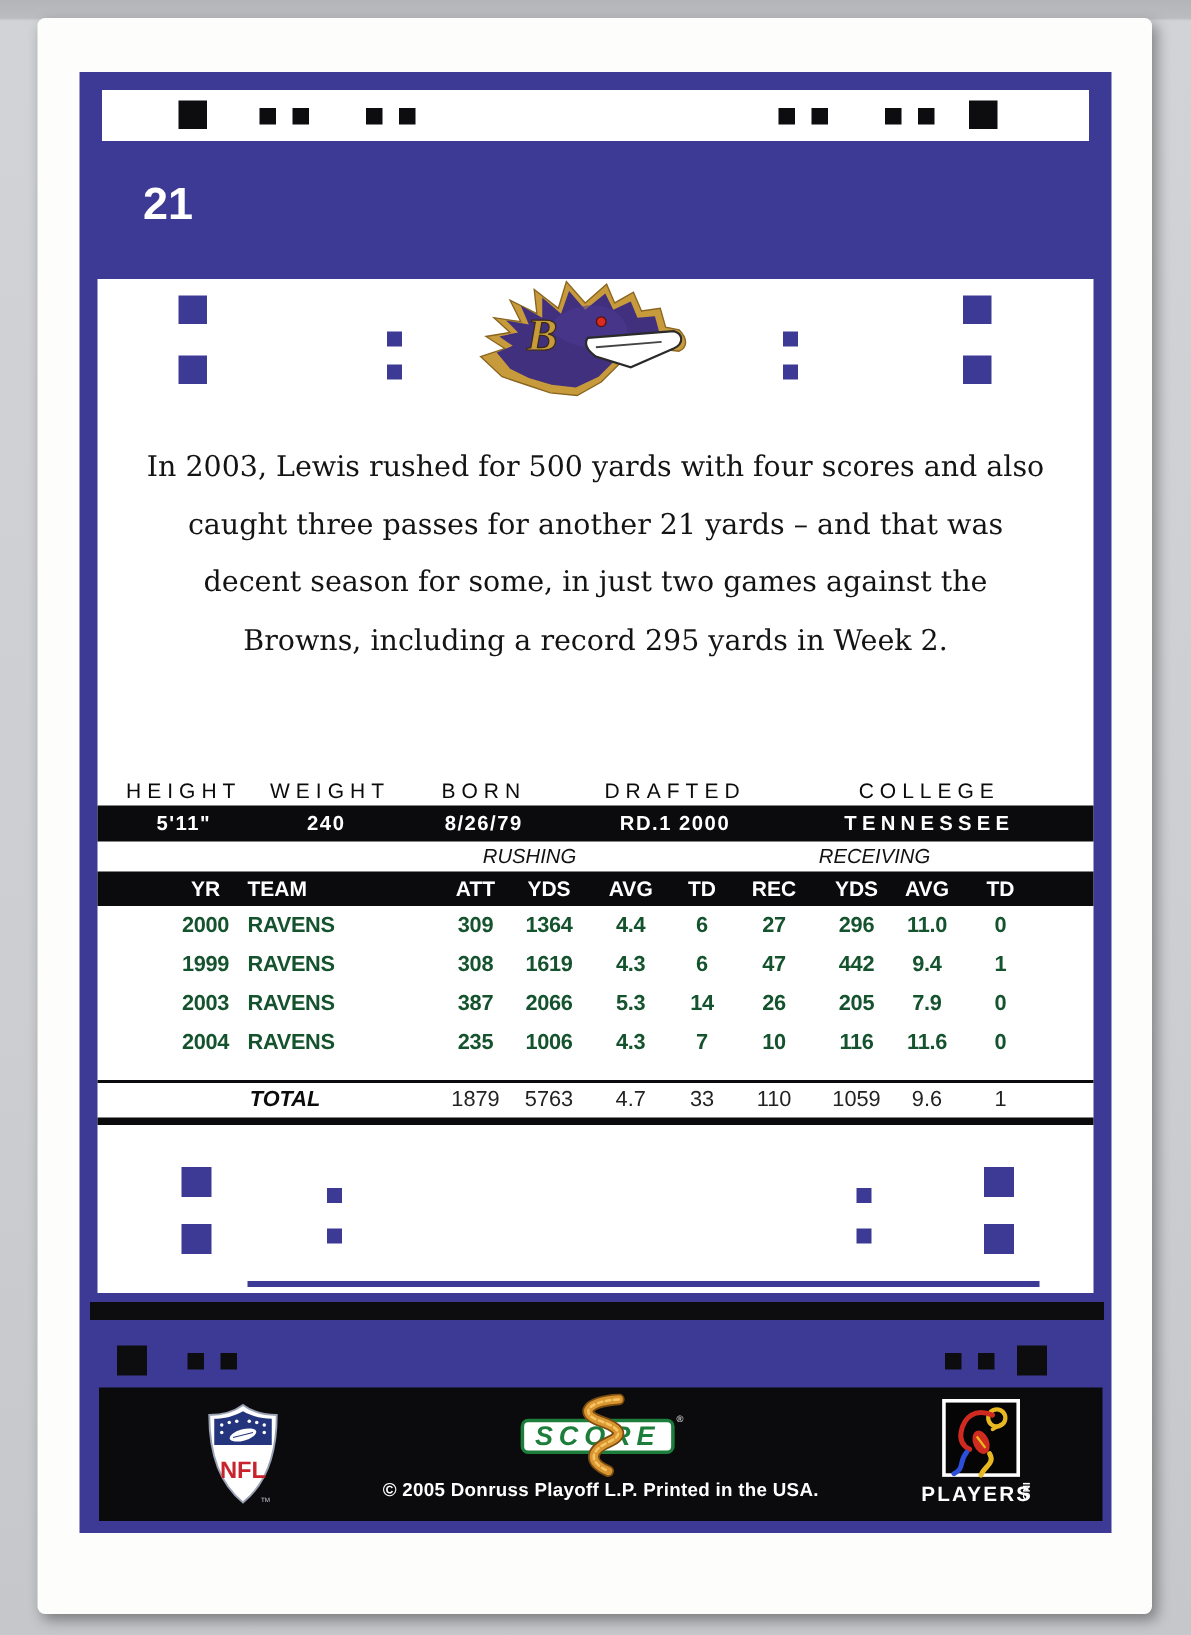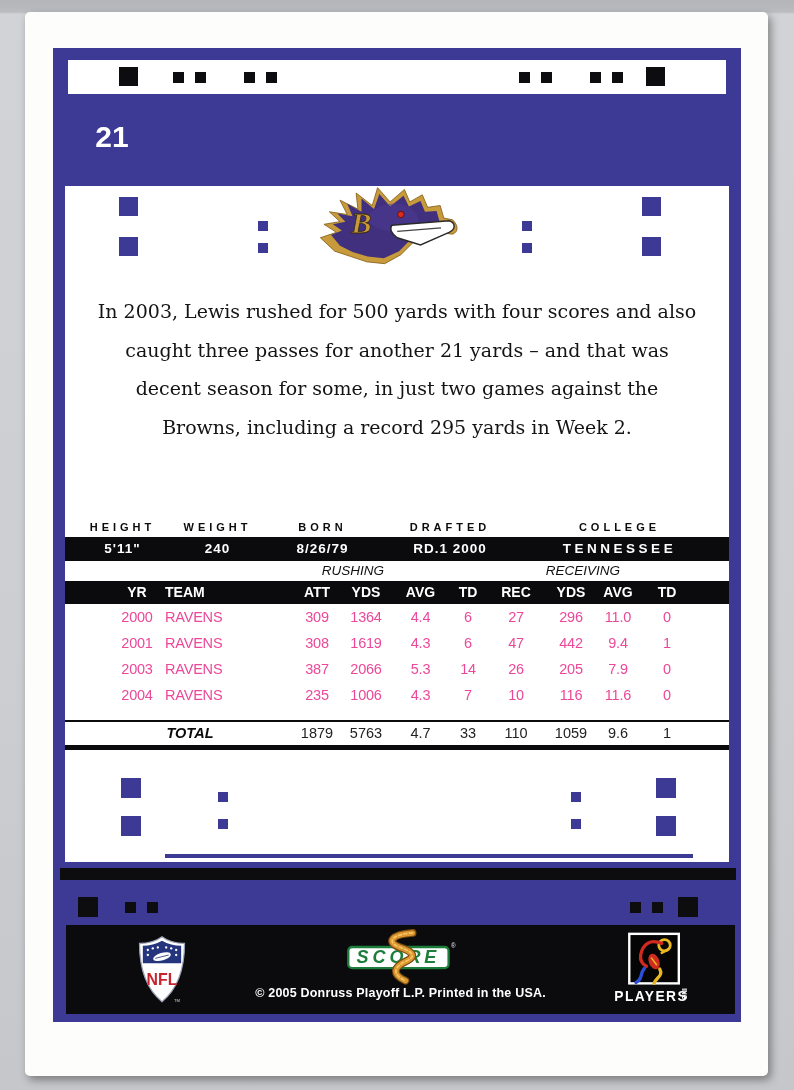--- a/index.html
+++ b/index.html
@@ -39,28 +39,28 @@
     position:absolute;left:27px;top:106px;width:610px;text-align:center;
     font-family:"DejaVu Serif","Liberation Serif",serif;font-size:19px;line-height:38.5px;color:#141414;
   }
   
   .stats{position:absolute;left:0;top:328px;width:664px;}
   .grid{display:grid;grid-template-columns:44px 56px 125px 54px 44px 65px 30px 66px 44px 50px 48px 38px;align-items:center;}
   .grid span{text-align:center;}
   .grid .team{text-align:left;}
   .vitals{display:grid;grid-template-columns:115px 75px 135px 120px 219px;align-items:center;}
   .vitals span{text-align:center;}
-  .vitals-labels{height:21px;padding-top:2px;font-size:11px;font-weight:bold;letter-spacing:4px;color:#0b0b0b;}
+  .vitals-labels{height:21px;padding-top:2px;font-size:14px;font-weight:normal;letter-spacing:4px;color:#0b0b0b;}
   .blackbar{background:#0b0b0d;color:#fff;}
   .vitals-bar{height:24px;line-height:24px;font-size:13.5px;font-weight:bold;letter-spacing:1px;}
   .vitals-bar .wide{letter-spacing:3.5px;}
   .group-row{height:20px;position:relative;font-size:13.5px;font-weight:normal;font-style:italic;color:#111;}
   .group-row span{position:absolute;top:2px;width:120px;text-align:center;}
   .cols-bar{height:23px;line-height:23px;font-size:14px;font-weight:bold;}
-  .trow{height:26px;line-height:26px;font-size:14.5px;color:#ec4899;letter-spacing:-.2px;}
+  .trow{height:26px;line-height:26px;font-size:14.5px;color:#14532d;letter-spacing:-.2px;font-weight:bold;}
   .spacer{height:12px;}
   .rule{height:2px;background:#0b0b0d;}
   .rule-thick{height:5px;background:#0b0b0d;}
   .total-row{height:23px;line-height:23px;font-size:14.5px;color:#222;}
   .total-label{grid-column:1/4;text-align:right;padding-left:25px;font-weight:bold;font-style:italic;color:#0b0b0b;}
   .pline{position:absolute;left:100px;top:668px;width:528px;height:4px;background:#3c3a95;}
   
   .divbar{position:absolute;left:7px;top:820px;width:676px;height:12px;background:#0d0d10;box-shadow:0 14px 0 -11px #ffffff;}
   .footer{position:absolute;left:13px;top:877px;width:669px;height:89px;background:#0b0b0d;}
   .nfl-logo{position:absolute;left:64px;top:10px;width:64px;height:70px;}
@@ -169,21 +169,21 @@
           <span>6</span>
           <span>27</span>
           <span>296</span>
           <span>11.0</span>
           <span>0</span>
           <span></span>
         </div>
 
         <div class="grid trow">
           <span></span>
-          <span>2001</span>
+          <span>1999</span>
           <span class="team">RAVENS</span>
           <span>308</span>
           <span>1619</span>
           <span>4.3</span>
           <span>6</span>
           <span>47</span>
           <span>442</span>
           <span>9.4</span>
           <span>1</span>
           <span></span>

